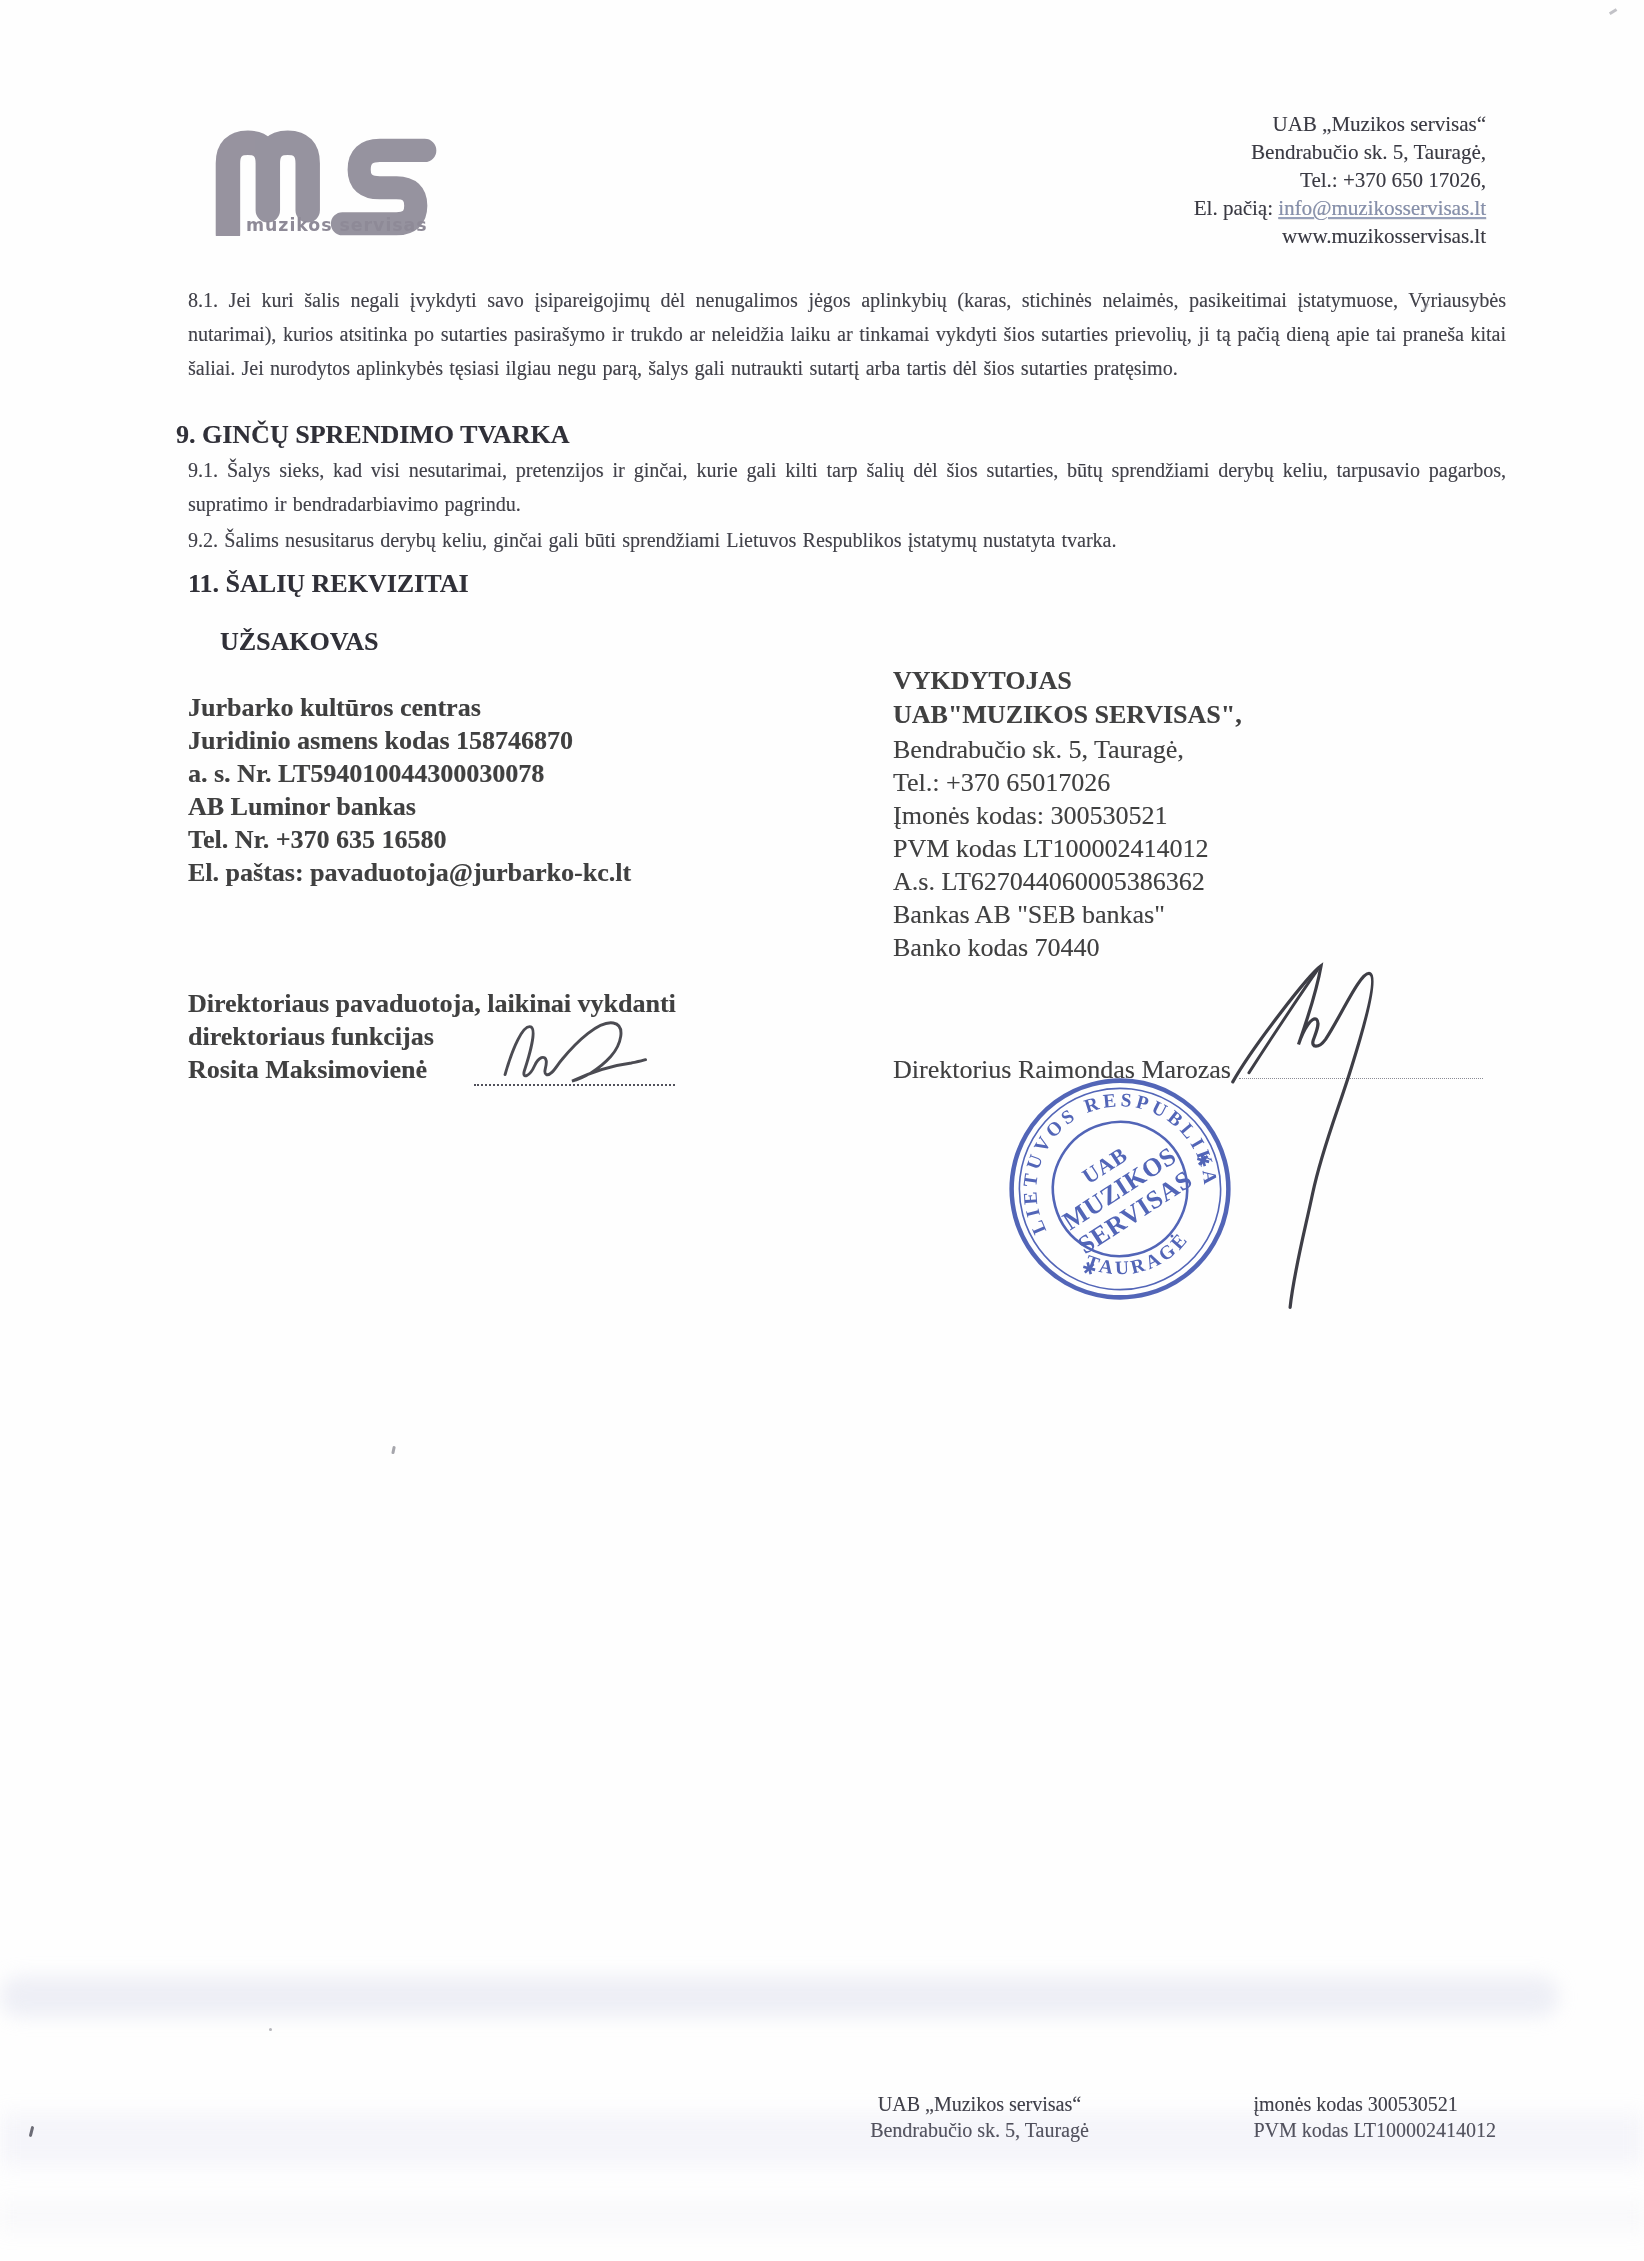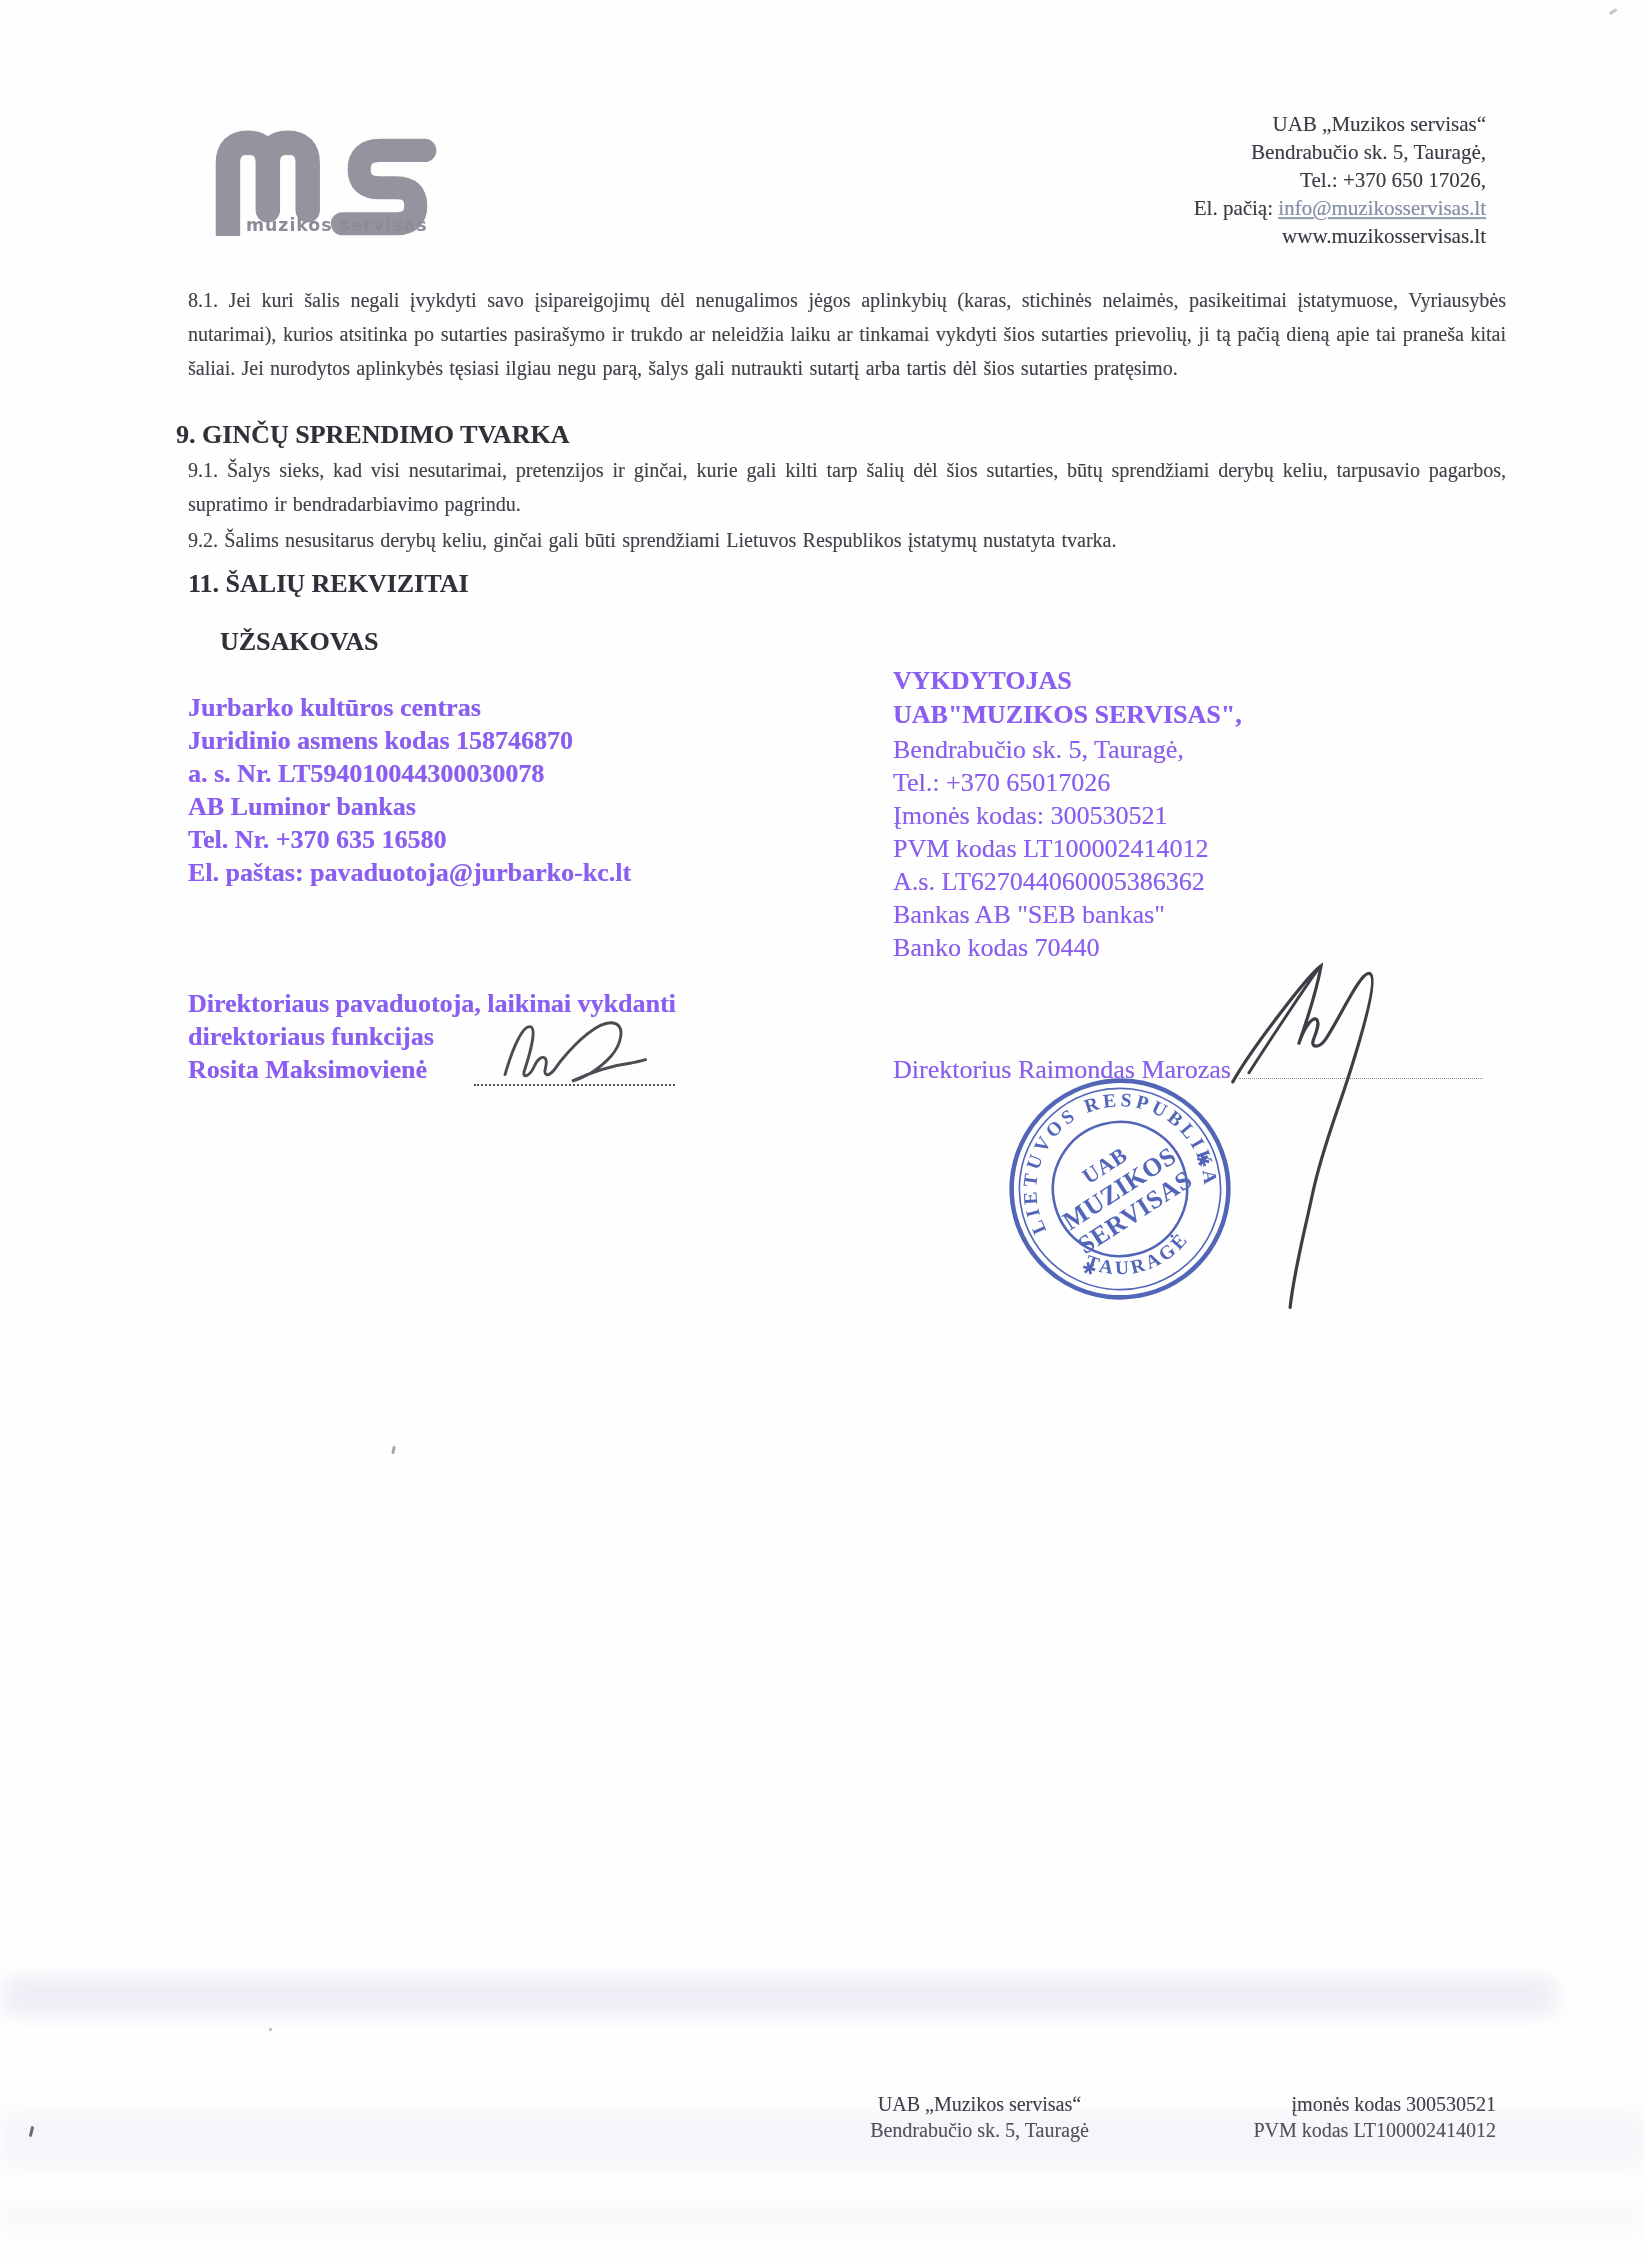--- a/index.html
+++ b/index.html
@@ -7,21 +7,21 @@
     width:1644px;height:2261px;position:relative;background:#fefefe;
     font-family:"Liberation Serif","DejaVu Serif",serif;color:#3e3e46;overflow:hidden;
   }
   .abs{position:absolute;}
   .scantext{text-shadow:0.3px 0.3px 0.5px rgba(70,70,82,0.38);}
   .b{font-weight:bold;color:#32323a;}
   .just{text-align:justify;}
   .letterhead{font-size:21px;line-height:28px;text-align:right;color:#3a3a43;}
   .body-par{font-size:20px;line-height:34px;word-spacing:1.3px;color:#42424a;}
   .h-sec{font-size:26px;line-height:31px;font-weight:bold;color:#303038;}
-  .col{font-size:26px;line-height:33px;color:#8b5cf6;}
+  .col{font-size:26px;line-height:33px;color:#404040;}
   .col .line{white-space:nowrap;}
   .email-link{color:#8690ac;text-decoration:underline;text-decoration-color:#98a1ba;}
   .sig-line-left{border-bottom:2.6px dotted #50505a;height:0;}
   .sig-line-right{border-bottom:1.9px dotted #8b8b95;height:0;}
   .footer-block{font-size:20px;line-height:26.4px;color:#3c3c45;}
   .band{pointer-events:none;}
   .fleck{pointer-events:none;}
   svg text{font-family:"Liberation Serif","DejaVu Serif",serif;}
 </style>
 </head>
@@ -123,21 +123,21 @@
       <text x="200" y="212" font-size="40" letter-spacing="1">MUZIKOS</text>
       <text x="200" y="256" font-size="40" letter-spacing="1">SERVISAS</text>
     </g>
   </g>
 </svg>
 
 <div class="abs footer-block scantext" style="left:812px;top:2091px;width:335px;text-align:center;">
   <div>UAB „Muzikos  servisas“</div>
   <div>Bendrabučio sk. 5, Tauragė</div>
 </div>
-<div class="abs footer-block scantext" style="right:148px;top:2091px;text-align:right;">
+<div class="abs footer-block scantext" style="right:148px;top:2091px;">
   <div>įmonės kodas 300530521</div>
   <div>PVM kodas LT100002414012</div>
 </div>
 
 <div class="abs band" style="left:0;top:1976px;width:1559px;height:41px;background:rgba(203,204,230,0.30);filter:blur(9px);border-radius:26px;"></div>
 <div class="abs band" style="left:0;top:2114px;width:1644px;height:52px;background:rgba(203,204,230,0.17);filter:blur(10.3px);"></div>
 <div class="abs band" style="left:0;top:2201px;width:1644px;height:32px;background:rgba(203,204,230,0.10);filter:blur(9px);"></div>
 <div class="abs fleck" style="left:30px;top:2126px;width:3.2px;height:11px;background:#4a4a55;transform:rotate(14deg);border-radius:1.9px;opacity:0.8;"></div>
 <div class="abs fleck" style="left:269px;top:2028px;width:3.2px;height:3.2px;background:#7a7a85;border-radius:50%;opacity:0.55;"></div>
 <div class="abs fleck" style="left:392px;top:1446px;width:2.6px;height:8.4px;background:#6a6a75;transform:rotate(12deg);border-radius:1.3px;opacity:0.6;"></div>

